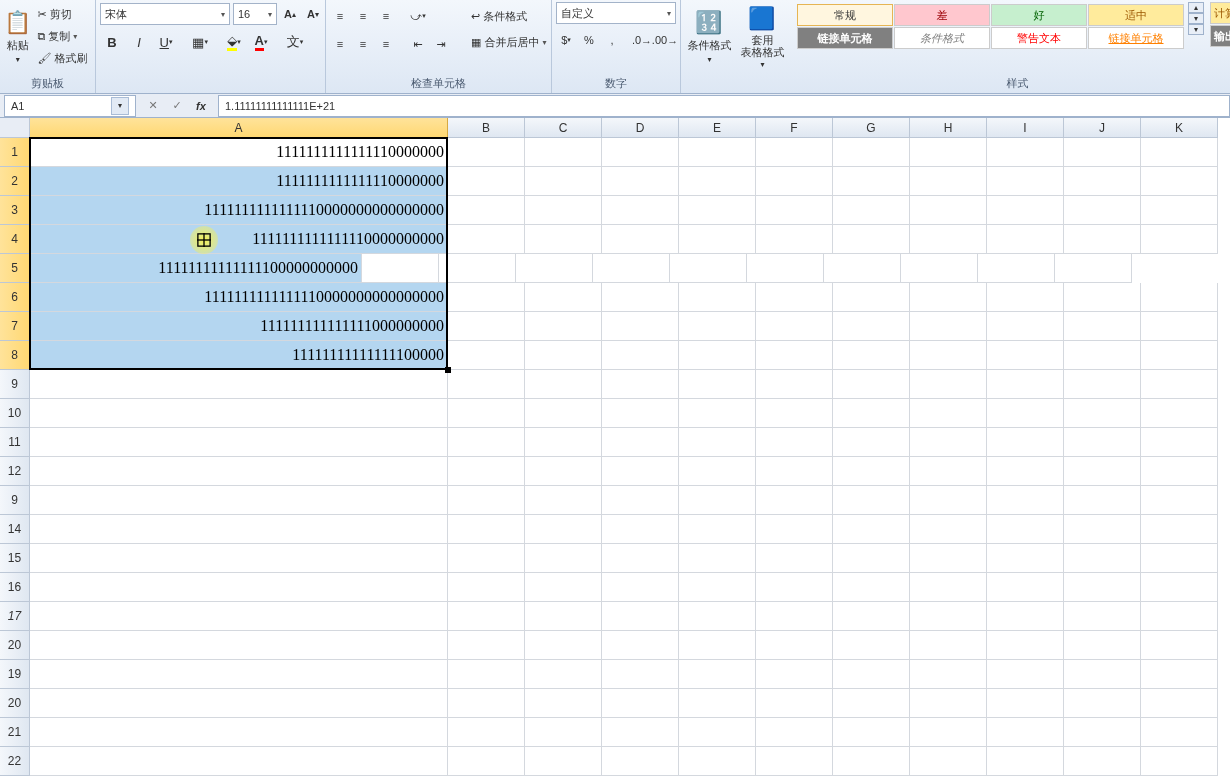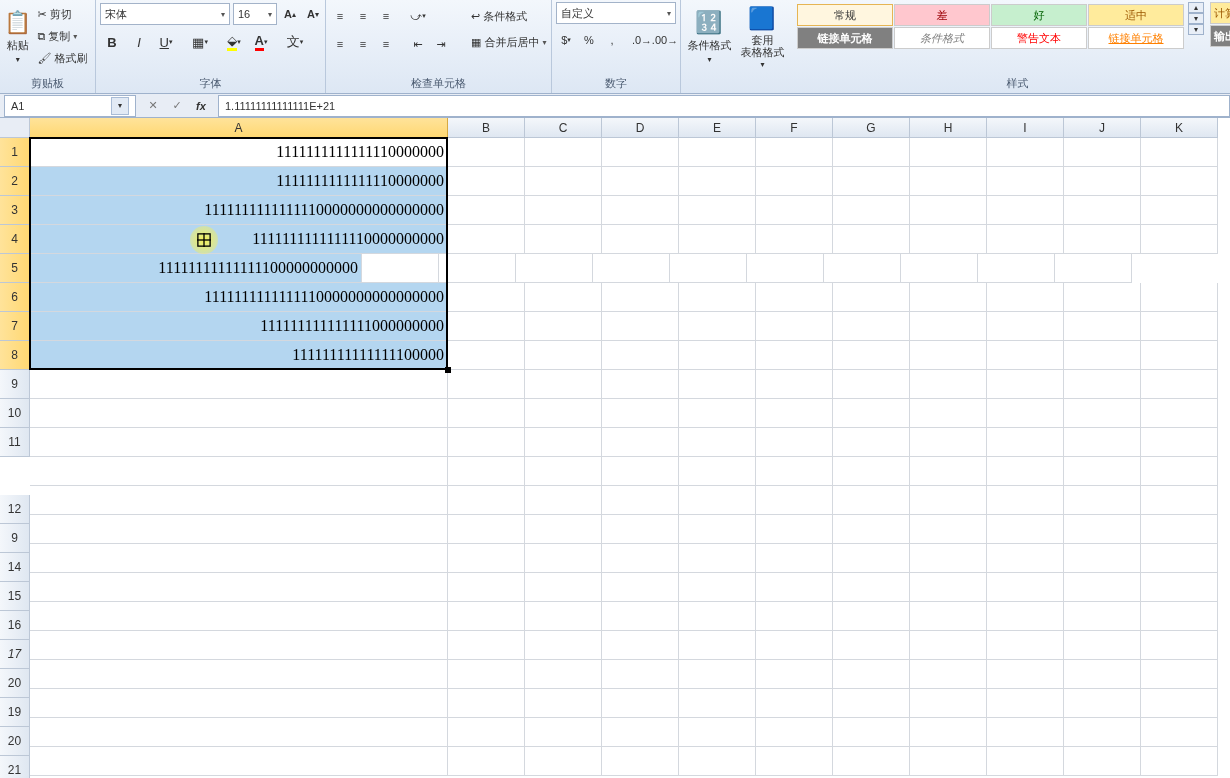--- a/index.html
+++ b/index.html
@@ -344,21 +344,20 @@
             <span style="border-bottom:3px solid #ff0000"><b>A</b></span>
             <span class="dd" style="font-size:7px">▾</span>
           </div>
         <div style="width:4px"></div>
         <div class="tbtn">
             <span>文</span>
             <span class="dd" style="font-size:7px">▾</span>
           </div>
       </div>
     </div>
-    <div class="rg-label">字体</div>
   </div>
 
   <div class="ribbon-group" style="width:226px">
     <div class="rg-body" style="gap:6px">
       <div style="display:flex;flex-direction:column;gap:4px;padding-top:2px">
         <div class="font-row">
           <div class="tbtn small">≡</div>
           <div class="tbtn small">≡</div>
           <div class="tbtn small">≡</div>
           <div style="width:6px"></div>
@@ -505,21 +504,21 @@
       <div class="rowhdr sel" style="height: 29px;">2</div>
       <div class="rowhdr sel" style="height: 29px;">3</div>
       <div class="rowhdr sel" style="height: 29px;">4</div>
       <div class="rowhdr sel" style="height: 29px;">5</div>
       <div class="rowhdr sel" style="height: 29px;">6</div>
       <div class="rowhdr sel" style="height: 29px;">7</div>
       <div class="rowhdr sel" style="height: 29px;">8</div>
       <div class="rowhdr" style="height: 29px;">9</div>
       <div class="rowhdr" style="height: 29px;">10</div>
       <div class="rowhdr" style="height: 29px;">11</div>
-      <div class="rowhdr" style="height: 29px; margin-top: 38px;">12</div>
+      <div class="rowhdr" style="height: 29px;">12</div>
       <div class="rowhdr" style="height: 29px;">9</div>
       <div class="rowhdr" style="height: 29px;">14</div>
       <div class="rowhdr" style="height: 29px;">15</div>
       <div class="rowhdr" style="height: 29px;">16</div>
       <div class="rowhdr" style="height: 29px; font-style: italic;">17</div>
       <div class="rowhdr" style="height: 29px;">20</div>
       <div class="rowhdr" style="height: 29px;">19</div>
       <div class="rowhdr" style="height: 29px;">20</div>
       <div class="rowhdr" style="height: 29px;">21</div>
       <div class="rowhdr" style="height: 29px;">22</div>

